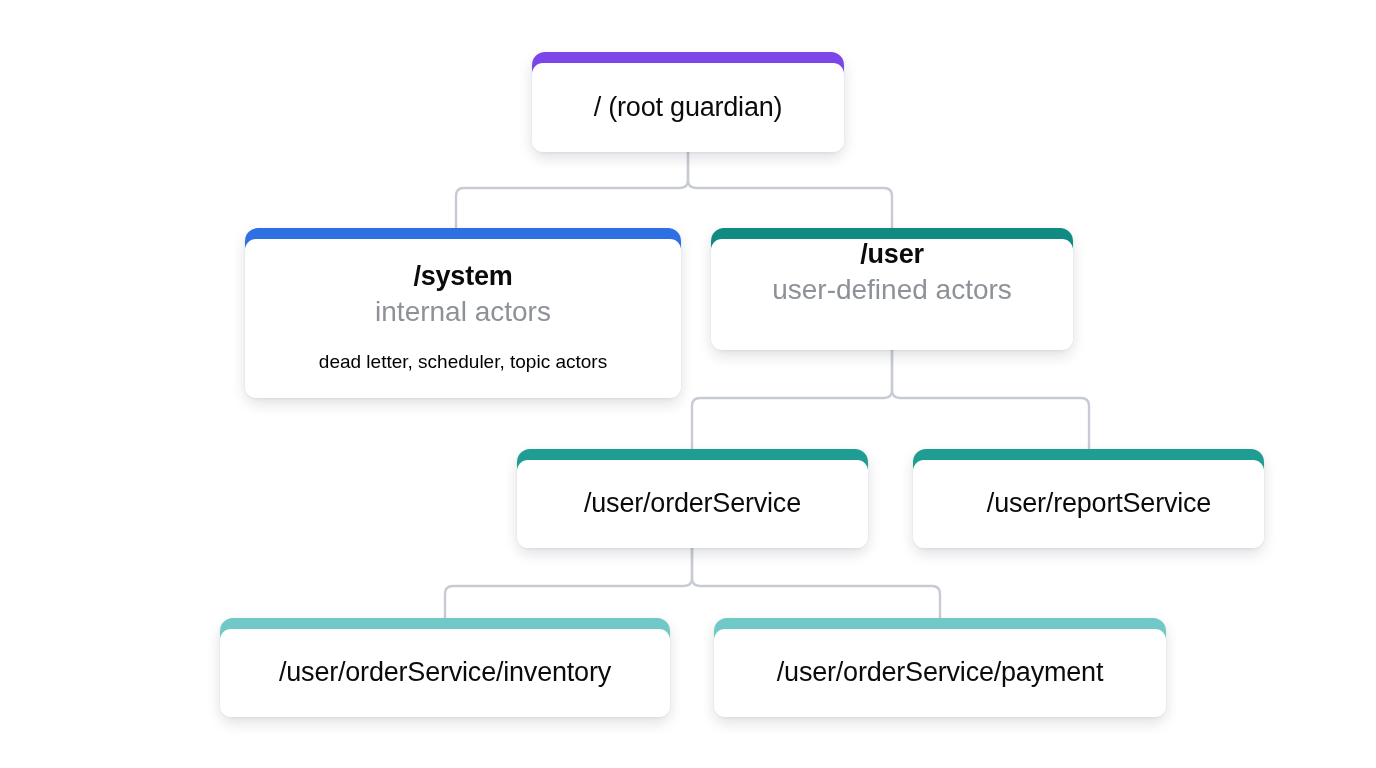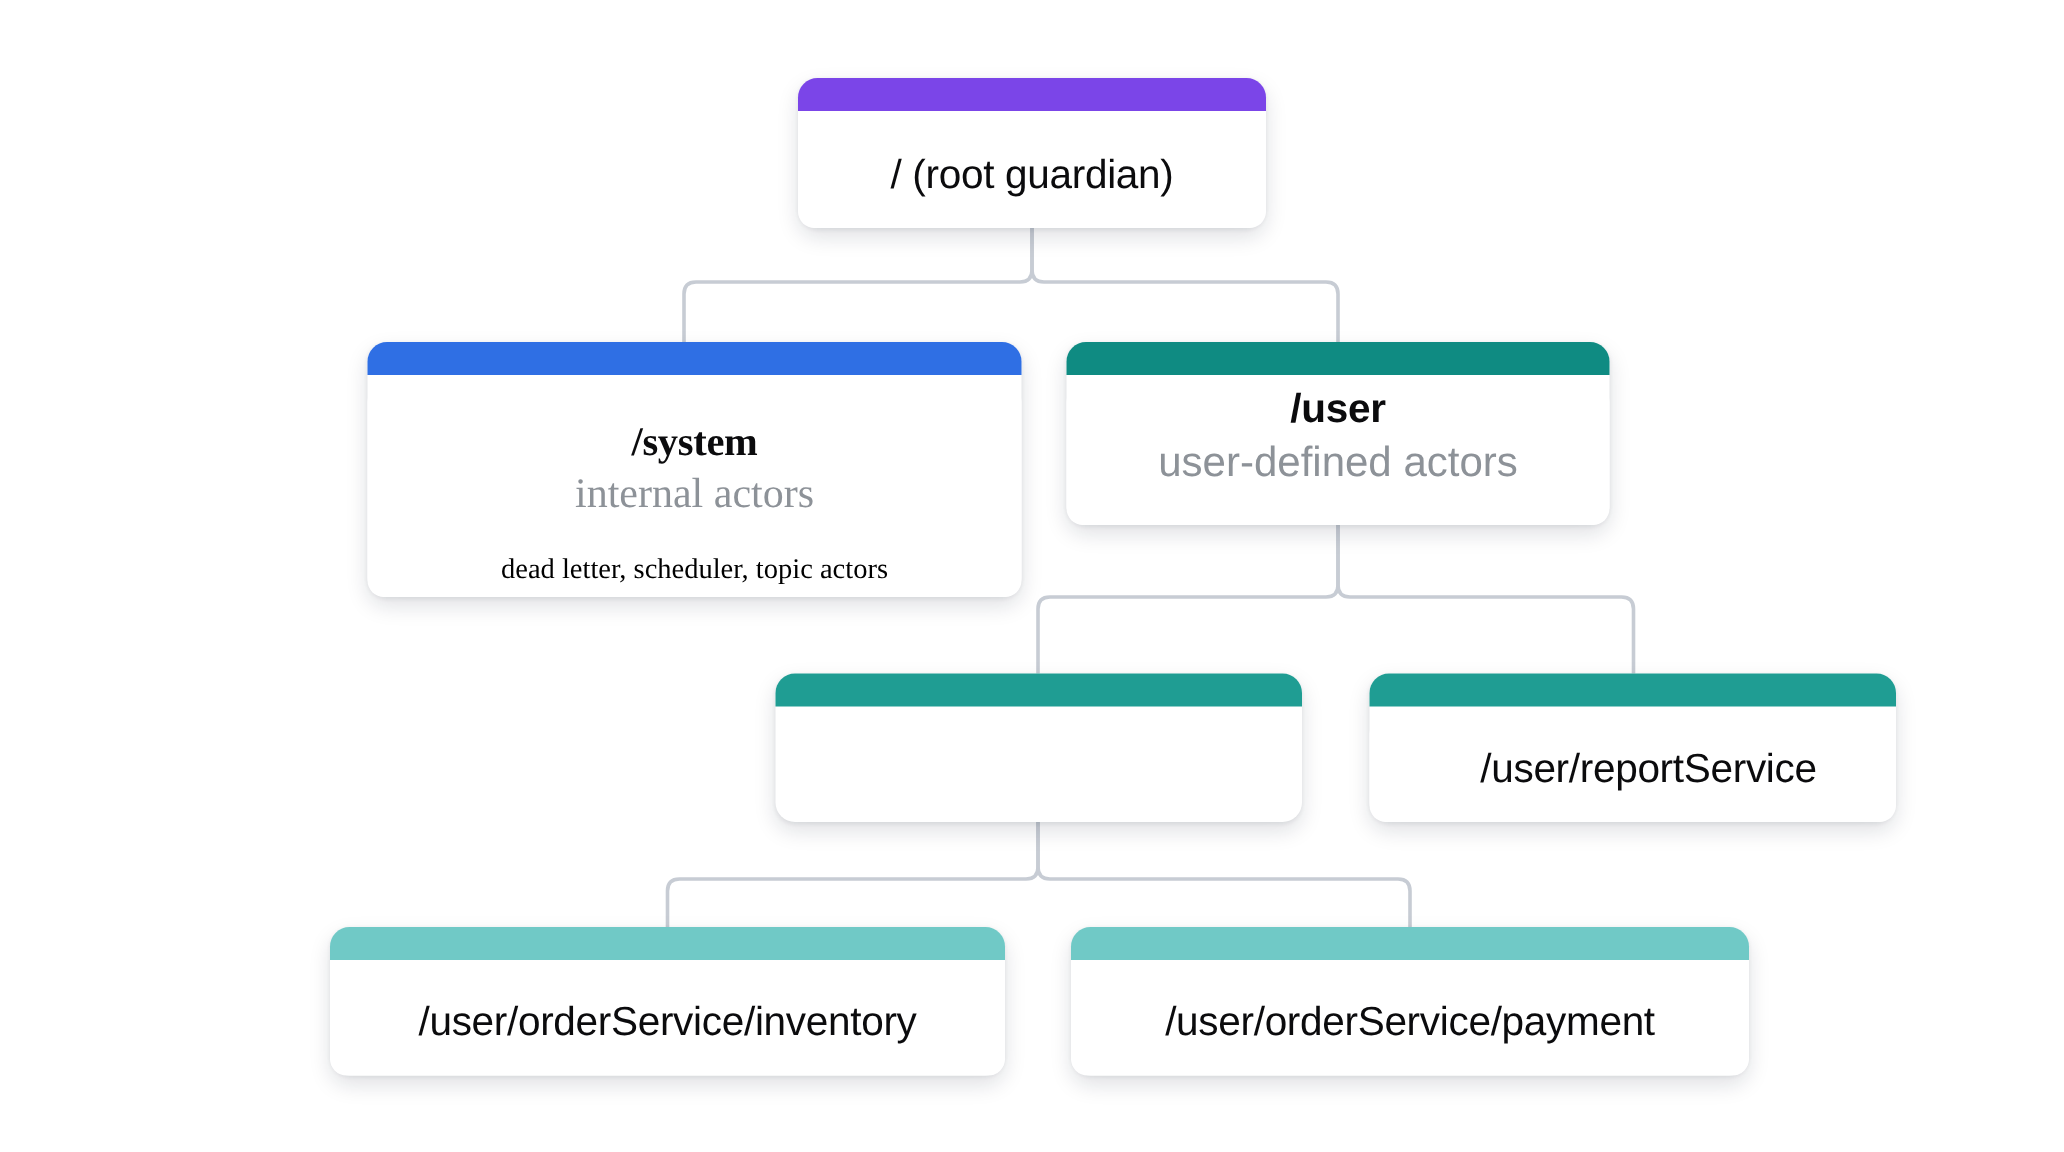--- a/index.html
+++ b/index.html
@@ -61,21 +61,21 @@
     z-index: 0;
   }
 
   .node-body {
     position: relative;
     z-index: 1;
     width: 100%;
     height: 100%;
     background: #ffffff;
     border-radius: 11px;
-    margin-top: 29px;
+    margin-top: 11px;
     display: flex;
     flex-direction: column;
     align-items: center;
     justify-content: center;
   }
 
   .node-title {
     font-size: 27px;
     font-weight: 700;
     color: #0b0b0d;
@@ -123,39 +123,42 @@
     <path d="M 692 548 L 692 578 Q 692 586 700 586 L 932 586 Q 940 586 940 594 L 940 618"></path>
   </svg>
 
   <div class="node" style="left:532px; top:52px; width:312px; height:100px;">
     <div class="node-bar" style="background:#7b45e8;"></div>
     <div class="node-body" style="height:89px;">
       <div class="node-title plain">/ (root guardian)</div>
     </div>
   </div>
 
-  <div class="node" style="left:245px; top:228px; width:436px; height:170px;font-family:Liberation Serif, serif;">
+  <div class="node" style="left:245px; top:228px; width:436px; height:170px;">
     <div class="node-bar" style="background:#2f6fe4;"></div>
     <div class="node-body" style="height:159px; justify-content:flex-start; padding-top:22px;">
       <div class="node-title">/system</div>
       <div class="node-subtitle">internal actors</div>
       <div class="node-detail">dead letter, scheduler, topic actors</div>
     </div>
   </div>
 
   <div class="node" style="left:711px; top:228px; width:362px; height:122px;">
     <div class="node-bar" style="background:#0f8b82;"></div>
     <div class="node-body" style="height:111px; justify-content:flex-start; ">
       <div class="node-title">/user</div>
       <div class="node-subtitle">user-defined actors</div>
     </div>
   </div>
 
   <div class="node" style="left:517px; top:449px; width:351px; height:99px;">
     <div class="node-bar" style="background:#1f9d93;"></div>
+    <div class="node-body" style="height:88px;">
+      <div class="node-title plain">/user/orderService</div>
+    </div>
   </div>
 
   <div class="node" style="left:913px; top:449px; width:351px; height:99px;">
     <div class="node-bar" style="background:#1f9d93;"></div>
     <div class="node-body" style="height:88px;padding-left:21px;">
       <div class="node-title plain">/user/reportService</div>
     </div>
   </div>
 
   <div class="node" style="left:220px; top:618px; width:450px; height:99px;">

